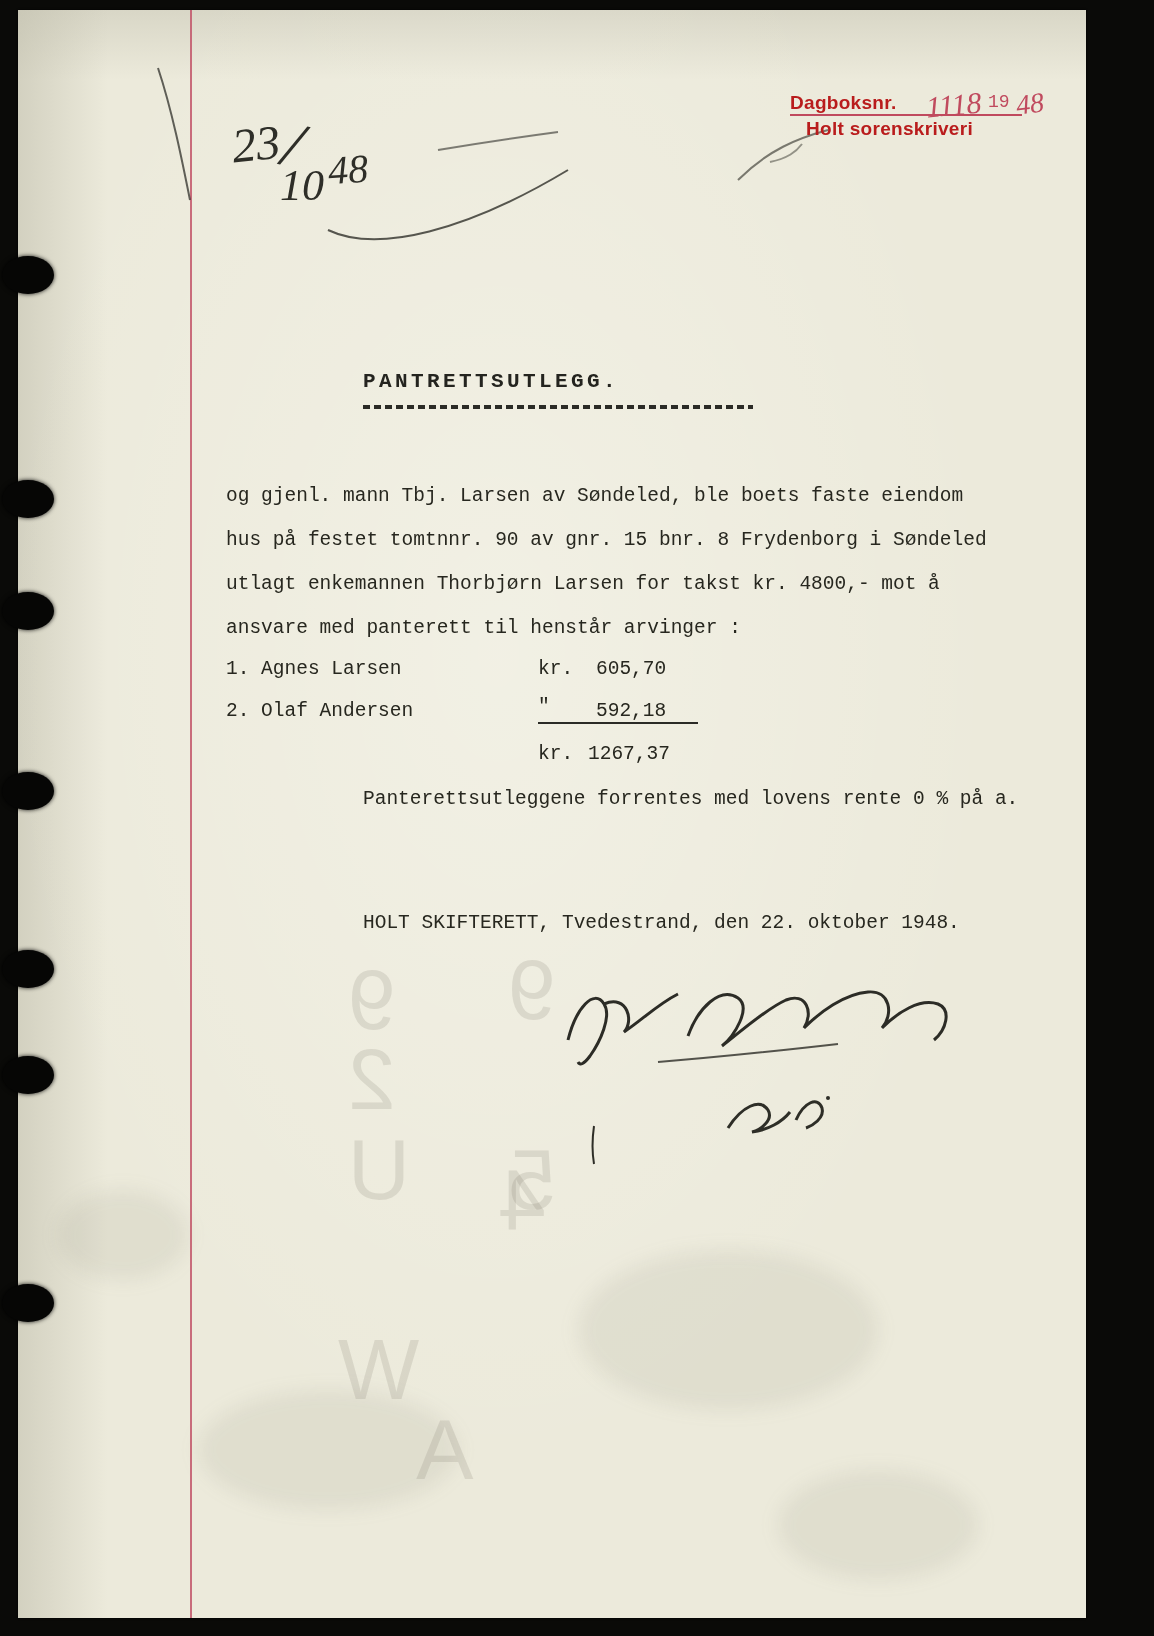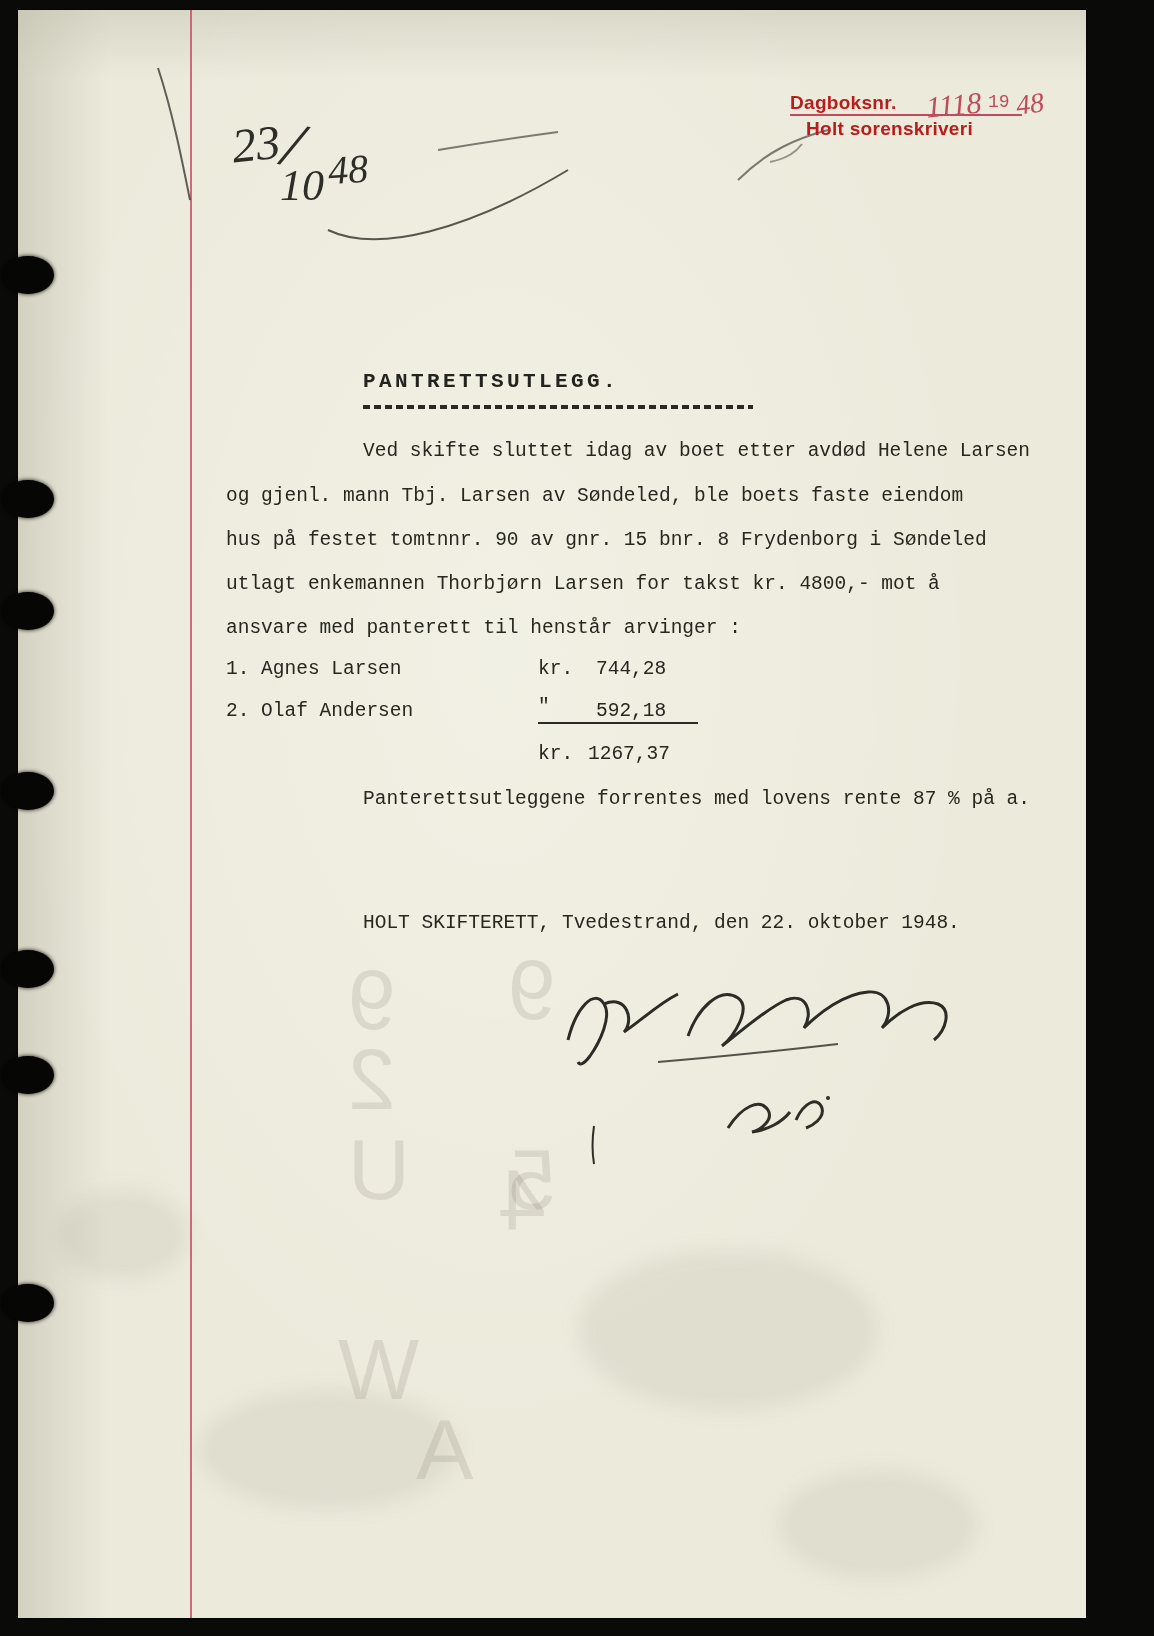--- a/index.html
+++ b/index.html
@@ -257,40 +257,39 @@
     <div class="handdate">
       <span class="hd-num">23</span>
       <span class="hd-slash">/</span>
       <span class="hd-den">10</span>
       <span class="hd-rest">48</span>
     </div>
 
     <div class="title">PANTRETTSUTLEGG.</div>
     <div class="title-underline"></div>
 
-    <div class="body-line indent" style="top:430px;">Ved skifte sluttet idag av boet etter avdød Helene Larsen</div>
     <div class="body-line" style="top:475px;">og gjenl. mann Tbj. Larsen av Søndeled, ble boets faste eiendom</div>
     <div class="body-line" style="top:519px;">hus på festet tomtnnr. 90 av gnr. 15 bnr. 8 Frydenborg i Søndeled</div>
     <div class="body-line" style="top:563px;">utlagt enkemannen Thorbjørn Larsen for takst kr. 4800,- mot å</div>
     <div class="body-line" style="top:607px;">ansvare med panterett til henstår arvinger :</div>
 
     <div class="body-line list-num" style="top:648px;">1. Agnes Larsen</div>
     <div class="body-line amount-col" style="top:648px;">kr.</div>
-    <div class="body-line" style="left:578px; top:648px;">744,28</div>
+    <div class="body-line" style="left:578px; top:648px;">605,70</div>
 
     <div class="body-line list-num" style="top:690px;">2. Olaf Andersen</div>
     <div class="body-line amount-col" style="top:686px;">"</div>
     <div class="body-line" style="left:578px; top:690px;">592,18</div>
 
     <div class="sum-rule" style="top:712px;"></div>
 
     <div class="body-line amount-col" style="top:733px;">kr.</div>
     <div class="body-line" style="left:570px; top:733px;">1267,37</div>
 
-    <div class="body-line indent" style="top:778px;">Panterettsutleggene forrentes med lovens rente 87 % på a.</div>
+    <div class="body-line indent" style="top:778px;">Panterettsutleggene forrentes med lovens rente 0 % på a.</div>
 
     <div class="body-line indent" style="top:902px;">HOLT SKIFTERETT, Tvedestrand, den 22. oktober 1948.</div>
 
     <svg class="pen-stroke" style="left:520px; top:960px; width:440px; height:110px;" viewBox="0 0 440 110">
       <path d="M30 70 C 38 38, 56 18, 66 34 C 74 46, 62 72, 52 86 C 46 94, 42 96, 40 92" stroke="#2c2c26" stroke-width="3" fill="none"></path>
       <path d="M66 34 C 90 24, 96 52, 86 62 C 104 50, 120 34, 140 24" stroke="#2c2c26" stroke-width="3" fill="none"></path>
       <path d="M150 66 C 160 38, 182 16, 200 28 C 214 38, 196 66, 184 76 C 200 64, 226 40, 248 30 C 268 22, 276 42, 266 58 C 282 42, 306 24, 330 22 C 352 20, 356 44, 344 58 C 360 42, 382 28, 400 34 C 414 40, 408 60, 396 70" stroke="#2c2c26" stroke-width="3" fill="none"></path>
       <path d="M120 92 C 170 88, 230 82, 300 74" stroke="#2c2c26" stroke-width="2" fill="none" opacity="0.8"></path>
     </svg>
     <svg class="pen-stroke" style="left:690px; top:1070px; width:140px; height:70px;" viewBox="0 0 140 70">

